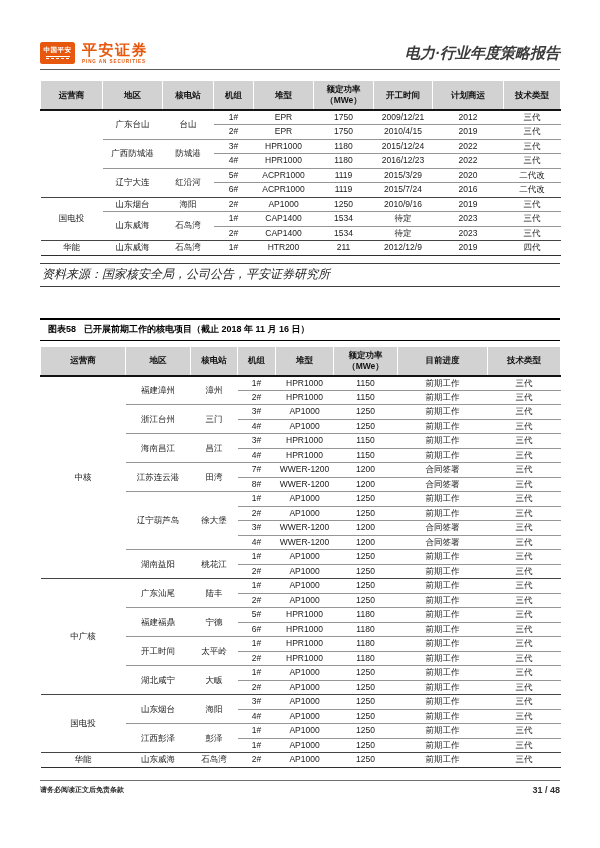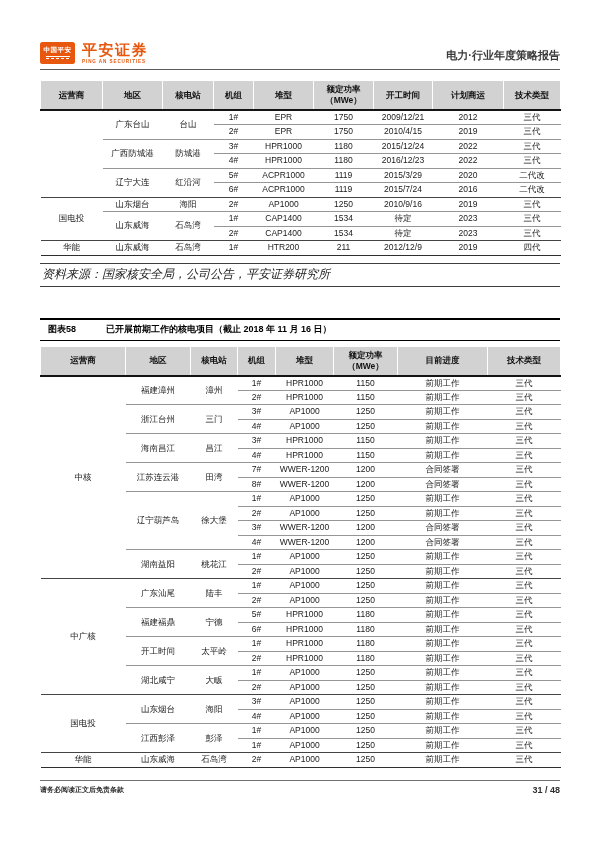--- a/index.html
+++ b/index.html
@@ -9,40 +9,40 @@
   
   .hdr { display:flex; justify-content:space-between; align-items:flex-end; height:26px; }
   .hdr-left { display:flex; align-items:center; gap:7px; }
   .logo-badge { width:35px; height:22px; background:#e8570e; border-radius:2.5px; display:flex; flex-direction:column; align-items:center; justify-content:center; }
   .logo-badge .zh { color:#fff; font-size:6.5px; font-weight:bold; letter-spacing:0.5px; line-height:1; }
   .logo-badge .sub { width:24px; height:3px; margin-top:2px; border-top:0.5px solid #ffffff;
      background:repeating-linear-gradient(90deg,#fff 0 3px,transparent 3px 5px); background-size:24px 1.5px; background-position:0 1.5px; background-repeat:no-repeat; }
   .brand-wrap { display:flex; flex-direction:column; }
   .brand { color:#e8570e; font-size:15px; font-weight:bold; letter-spacing:1.5px; line-height:1.05; }
   .brand-sub { color:#e8570e; font-size:4.6px; font-weight:bold; letter-spacing:0.9px; margin-top:1.5px; }
-  .report-title { font-size:11px; font-weight:bold; color:#3a3a3a; padding-bottom:1px; }
+  .report-title { font-size:15px; font-weight:bold; color:#3a3a3a; padding-bottom:1px;font-style:italic; }
   .hdr-rule { border-bottom:1px solid #5a5a5a; margin-top:5px; }
 
   
   table { border-collapse:collapse; width:520px; table-layout:fixed; border-bottom:1.4px solid #2e2e2e; }
   th { background:#d2d2d2; font-weight:bold; font-size:8.5px; color:#111;
        border-left:1.5px solid #fff; border-right:1.5px solid #fff;
        border-bottom:2px solid #141414; padding:3px 1px; line-height:1.3; text-align:center; }
   td { font-size:8.5px; text-align:center; height:14.5px; padding:0 1px;
        border-top:1px solid #969696; line-height:1.1; color:#1a1a1a; }
   tr.group-start td { border-top:1px solid #444444; }
   td.first-row { border-top:none !important; }
   .tbl1 { margin-top:11px; }
 
   .source-box { width:520px; margin-top:7px; border-top:1px solid #3e3e3e; border-bottom:1px solid #3e3e3e;
        font-style:italic; font-size:12px; color:#222; padding:2.5px 2px; }
 
   .chart-titlebar { width:520px; margin-top:31px; border-top:2.5px solid #000; border-bottom:1.5px solid #000;
        padding:3.5px 2px; font-size:9px; font-weight:bold; color:#000; }
-  .chart-titlebar .lbl { margin-right:30px;padding-left:6px; }
+  .chart-titlebar .lbl { margin-right:8px;padding-left:6px; }
   .tbl2 { margin-top:6px; }
 
   
   .ftr { width:520px; margin-top:12px; border-top:1px solid #707070; padding-top:4px;
        display:flex; justify-content:space-between; align-items:flex-start;gap:45px; }
   .ftr-disc { font-size:7px; font-weight:bold; color:#2e2e2e; }
   .ftr-page { font-size:9px; font-weight:bold; color:#2e2e2e; }
 </style>
 </head>
 <body>

